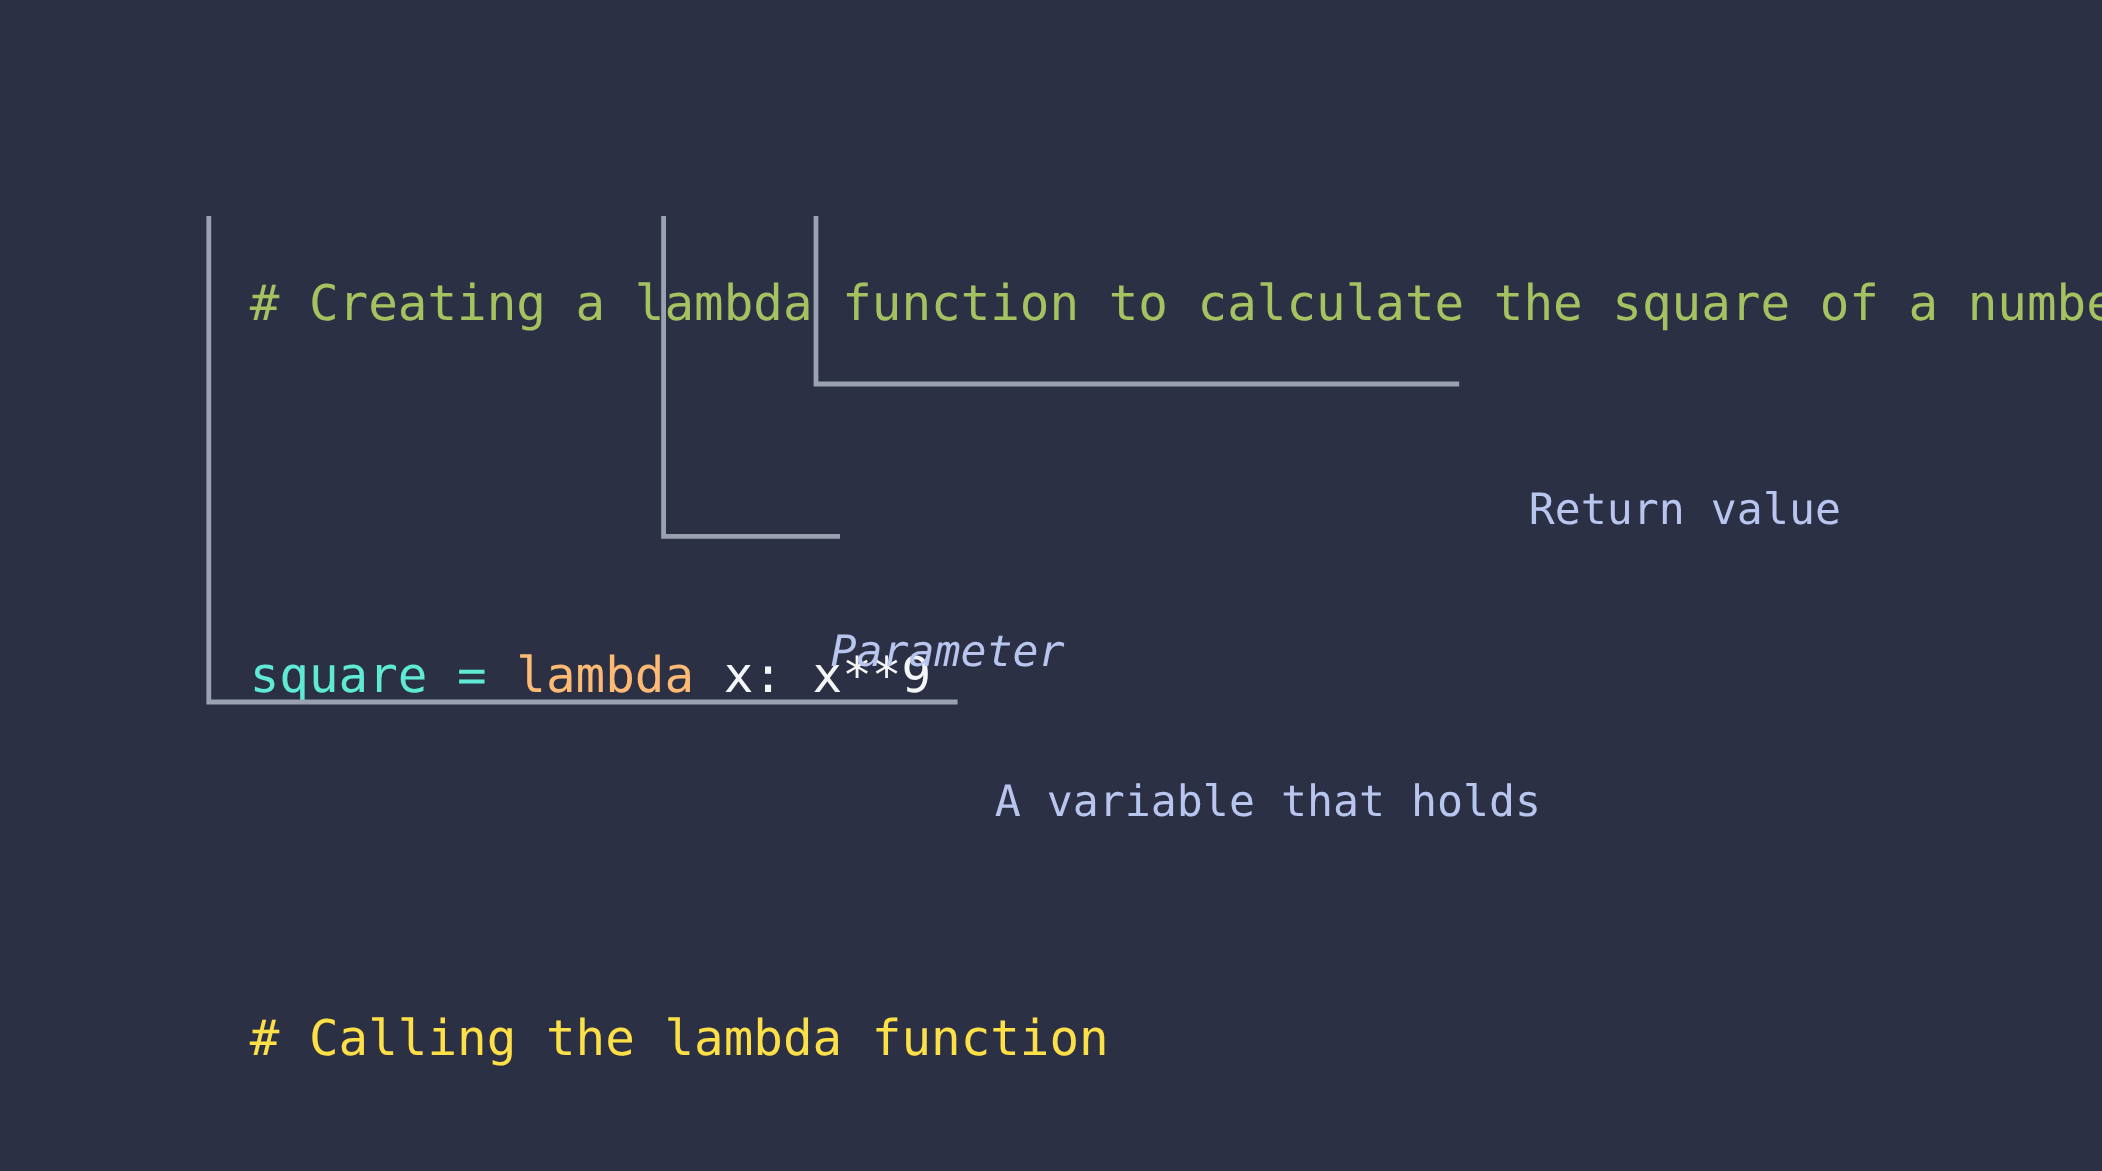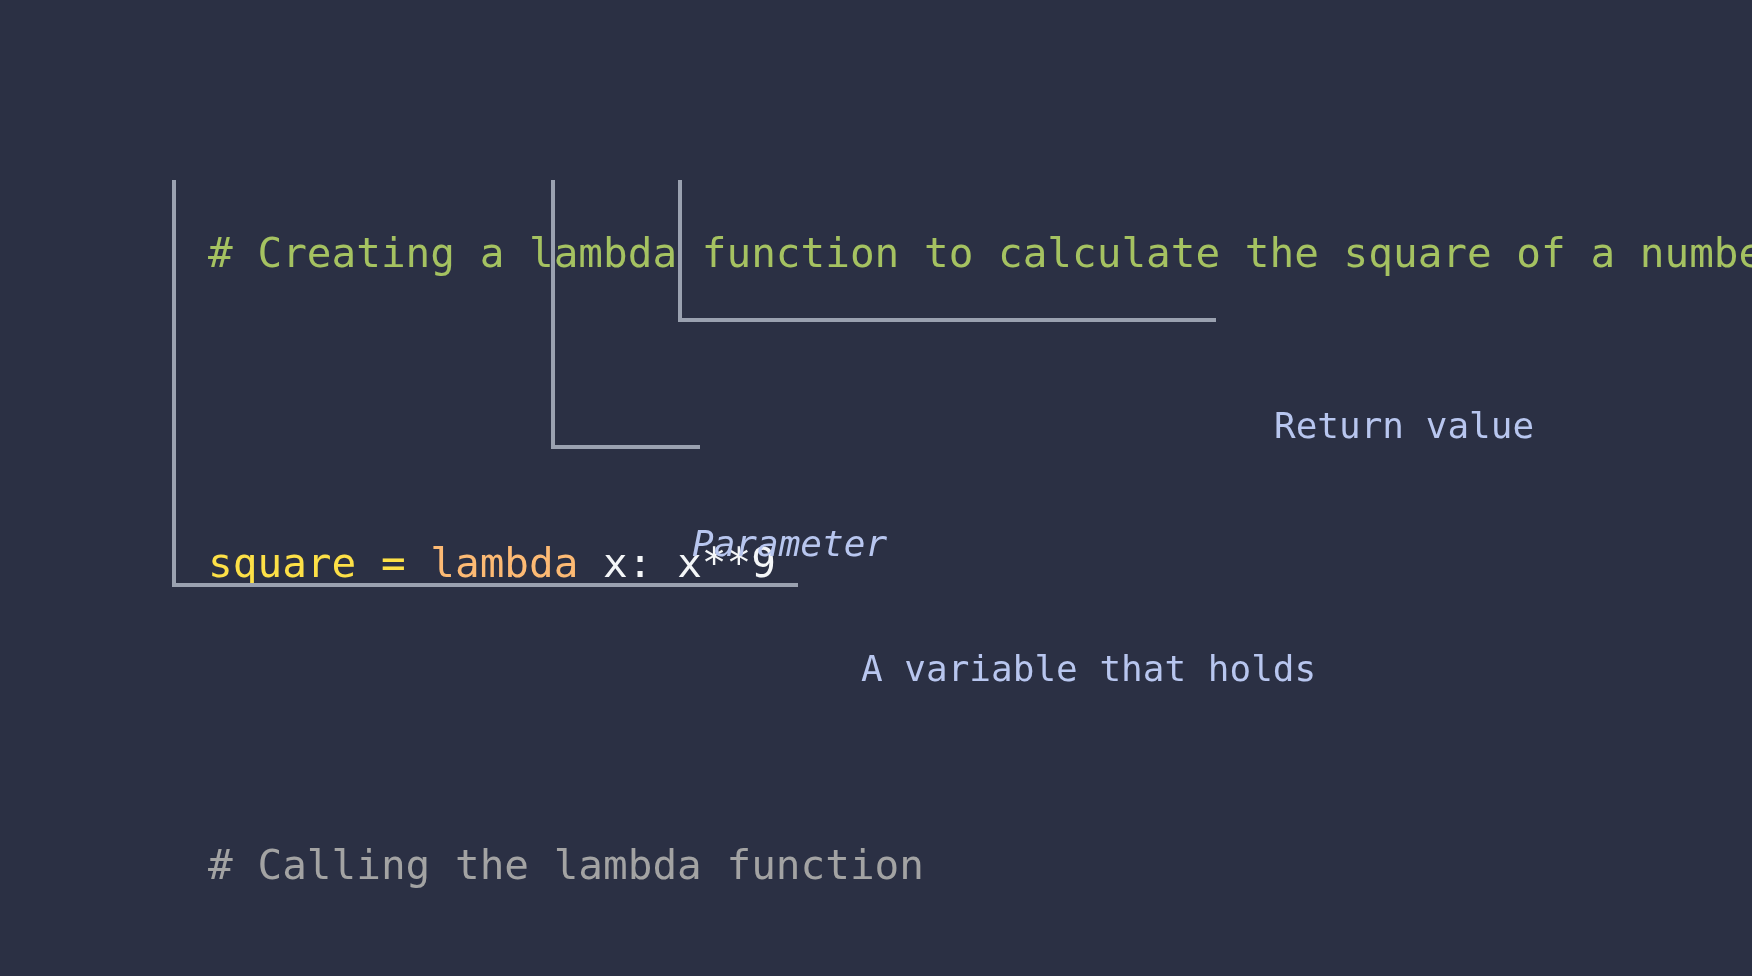--- a/index.html
+++ b/index.html
@@ -54,34 +54,34 @@
   
   .annotation {
     position: absolute;
     color: #b8c6ef;
     font-size: 36px;
     line-height: 52px;
     white-space: pre;
   }
   #ann-return    { left: 1274px; top: 296px; }
   #ann-parameter { left: 692px;  top: 414px; font-style: italic; }
-  #ann-variable  { left: 829px;  top: 539px; margin-left: 32px; }
+  #ann-variable  { left: 829px;  top: 539px; }
   .ann-line { display: block; white-space: pre; text-align: right; }
 </style>
 </head>
 <body style="background: rgb(43, 48, 68);">
 
 <div class="canvas">
 
   <div class="code-block" id="code-top">
     <span class="code-line">
       <span class="tok-comment" style="color: rgb(165, 194, 97);"># Creating a lambda function to calculate the square of a number</span>
     </span>
     <span class="code-line">
-      <span class="tok-plain" style="color: #fde047;">square = </span><span class="tok-keyword" style="color: #fdba74;">lambda</span><span class="tok-plain" style="color: rgb(244, 246, 248);"> x: x**9</span>
+      <span class="tok-plain" style="color: #5eead4;">square = </span><span class="tok-keyword" style="color: #fdba74;">lambda</span><span class="tok-plain" style="color: rgb(244, 246, 248);"> x: x**9</span>
     </span>
   </div>
 
   <svg class="leader-layer" viewBox="0 0 1752 976" width="1752" height="976" xmlns="http://www.w3.org/2000/svg">
     <g fill="none" stroke="#9aa1b0" stroke-width="4" stroke-linecap="butt" stroke-linejoin="miter">
       <path id="path-leader-variable" d="M 174 180 L 174 585 L 798 585"></path>
       <path id="path-leader-parameter" d="M 553 180 L 553 447 L 700 447"></path>
       <path id="path-leader-return" d="M 680 180 L 680 320 L 1216 320"></path>
     </g>
   </svg>
@@ -93,19 +93,19 @@
   <div class="annotation" id="ann-parameter" style="color: rgb(184, 198, 239);">
     <span class="ann-line">Parameter</span>
   </div>
 
   <div class="annotation" id="ann-variable" style="color: rgb(184, 198, 239);">
     <span class="ann-line">A variable that holds</span>
   </div>
 
   <div class="code-block" id="code-bottom">
     <span class="code-line">
-      <span class="tok-comment" style="color: #a3a3a3;"># Calling the lambda function</span>
+      <span class="tok-comment" style="color: #fde047;"># Calling the lambda function</span>
     </span>
     
     
   </div>
 
 </div>
 
 </body></html>

